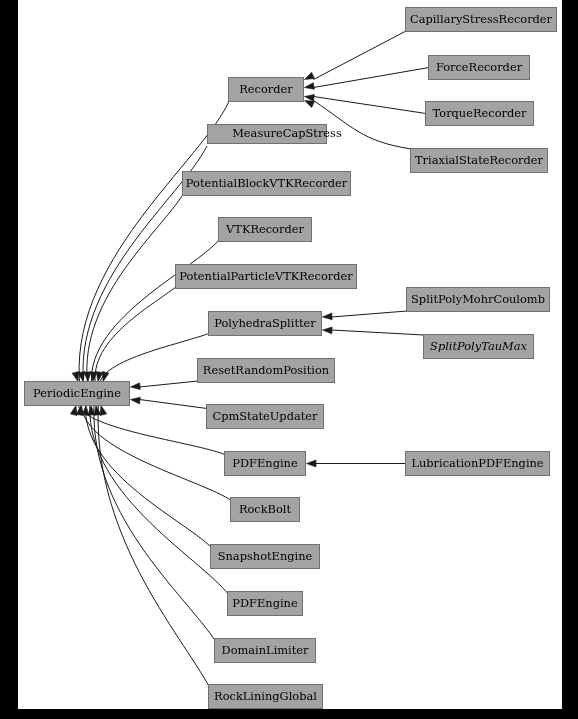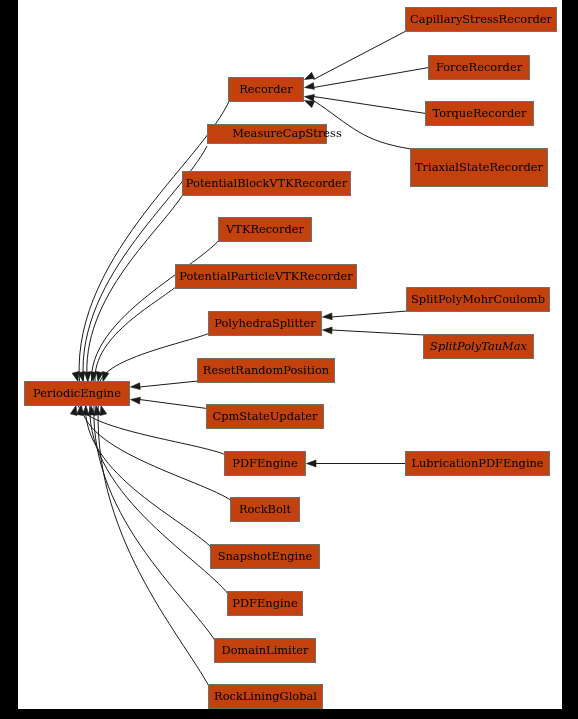--- a/index.html
+++ b/index.html
@@ -28,21 +28,21 @@
     left: 0;
     top: 0;
     width: 544px;
     height: 709px;
     pointer-events: none;
   }
   .node {
     position: absolute;
     box-sizing: border-box;
     border: 1px solid #707070;
-    background: #c2410c;
+    background: #a3a3a3;
     color: #000000;
     font-family: "DejaVu Serif", "Liberation Serif", serif;
     font-size: 11.4px;
     line-height: 1;
     display: flex;
     align-items: center;
     justify-content: center;
     white-space: nowrap;
     letter-spacing: 0px;
   }
@@ -147,21 +147,21 @@
         </div>
         <div class="node" style="left: 387px; top: 7px; width: 152px; height: 25px;">
           <span class="node-label">CapillaryStressRecorder</span>
         </div>
         <div class="node" style="left: 410px; top: 55px; width: 102px; height: 25px;">
           <span class="node-label">ForceRecorder</span>
         </div>
         <div class="node" style="left: 407px; top: 101px; width: 109px; height: 25px;">
           <span class="node-label">TorqueRecorder</span>
         </div>
-        <div class="node" style="left: 392px; top: 148px; width: 138px; height: 39px;">
+        <div class="node" style="left: 392px; top: 148px; width: 138px; height: 25px;">
           <span class="node-label">TriaxialStateRecorder</span>
         </div>
         <div class="node" style="left: 388px; top: 287px; width: 144px; height: 25px;">
           <span class="node-label">SplitPolyMohrCoulomb</span>
         </div>
         <div class="node" style="left: 405px; top: 334px; width: 111px; height: 25px; font-style: italic;">
           <span class="node-label">SplitPolyTauMax</span>
         </div>
         <div class="node" style="left: 387px; top: 451px; width: 145px; height: 25px;">
           <span class="node-label">LubricationPDFEngine</span>

